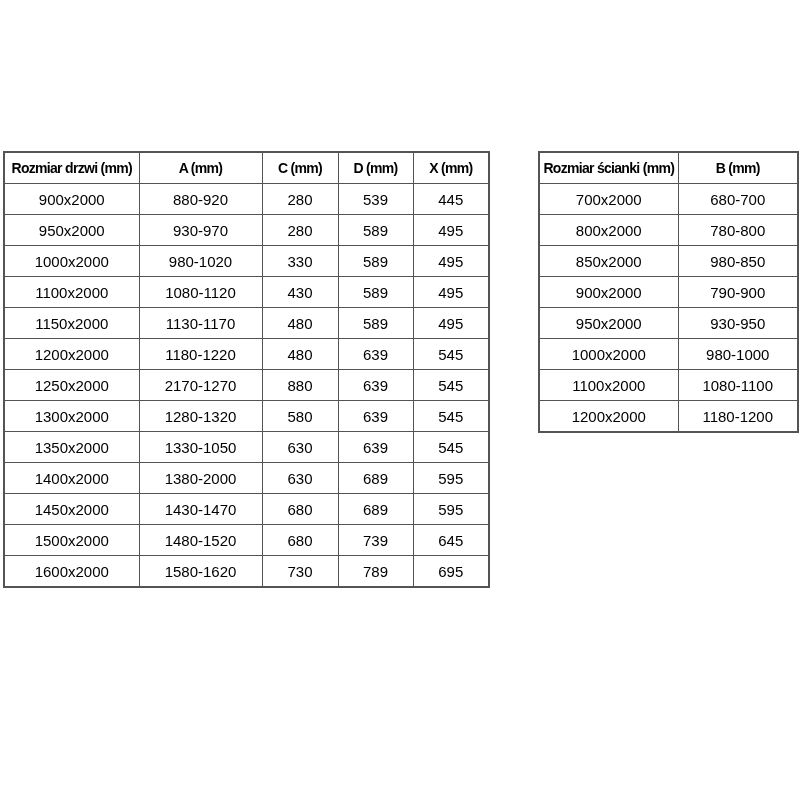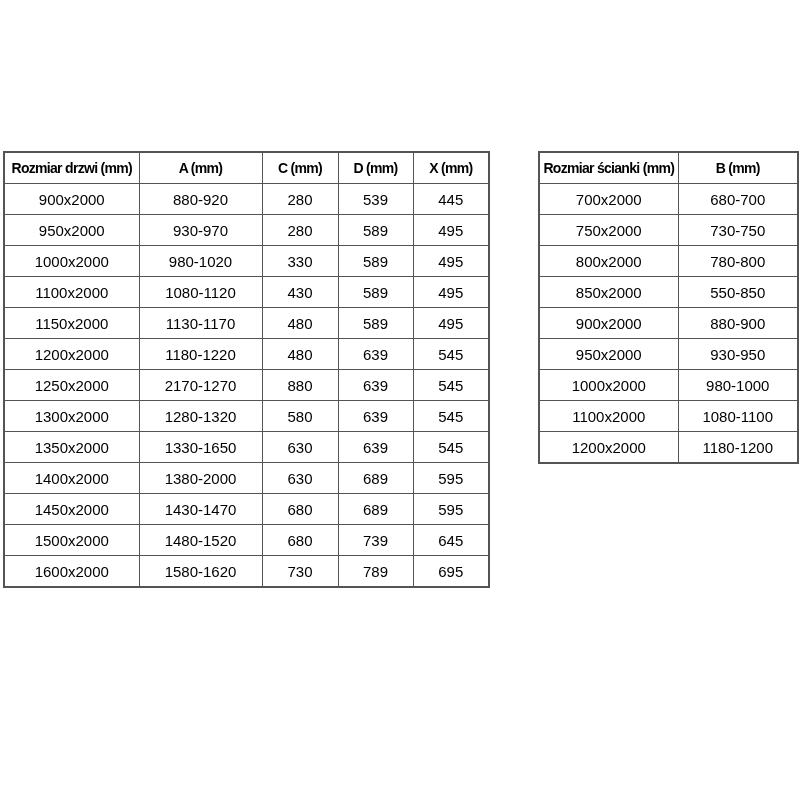--- a/index.html
+++ b/index.html
@@ -135,21 +135,21 @@
         </tr>
         <tr>
           <td>1300x2000</td>
           <td>1280-1320</td>
           <td>580</td>
           <td>639</td>
           <td>545</td>
         </tr>
         <tr>
           <td>1350x2000</td>
-          <td>1330-1650</td>
+          <td>1330-1050</td>
           <td>630</td>
           <td>639</td>
           <td>545</td>
         </tr>
         <tr>
           <td>1400x2000</td>
           <td>1380-2000</td>
           <td>630</td>
           <td>689</td>
           <td>595</td>
@@ -188,34 +188,30 @@
           <th>Rozmiar ścianki (mm)</th>
           <th>B (mm)</th>
         </tr>
     </thead>
     <tbody>
         <tr>
           <td>700x2000</td>
           <td>680-700</td>
         </tr>
         <tr>
-          <td>750x2000</td>
-          <td>730-750</td>
-        </tr>
-        <tr>
           <td>800x2000</td>
           <td>780-800</td>
         </tr>
         <tr>
           <td>850x2000</td>
-          <td>550-850</td>
+          <td>980-850</td>
         </tr>
         <tr>
           <td>900x2000</td>
-          <td>880-900</td>
+          <td>790-900</td>
         </tr>
         <tr>
           <td>950x2000</td>
           <td>930-950</td>
         </tr>
         <tr>
           <td>1000x2000</td>
           <td>980-1000</td>
         </tr>
         <tr>

